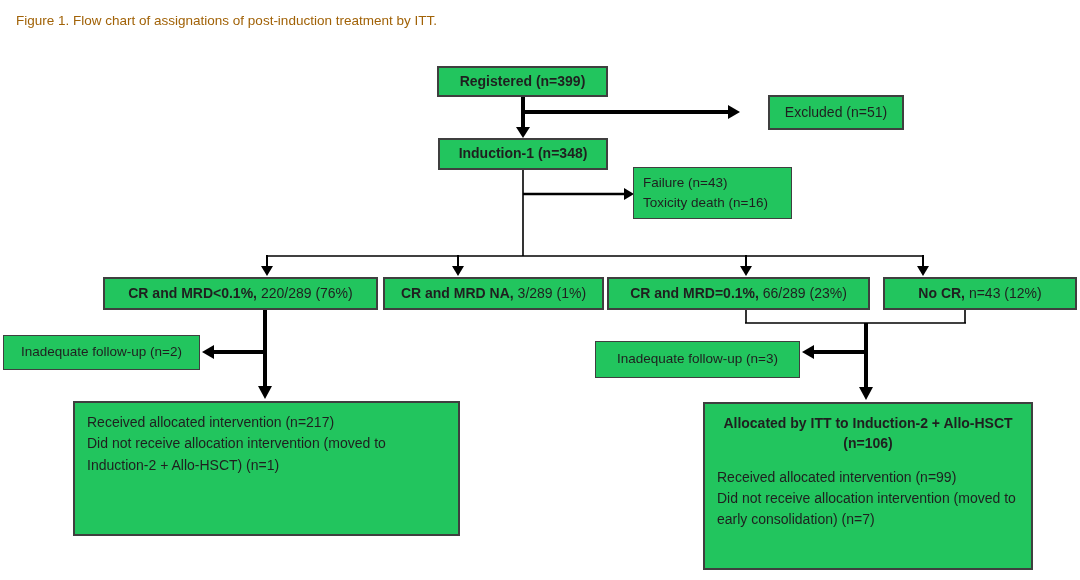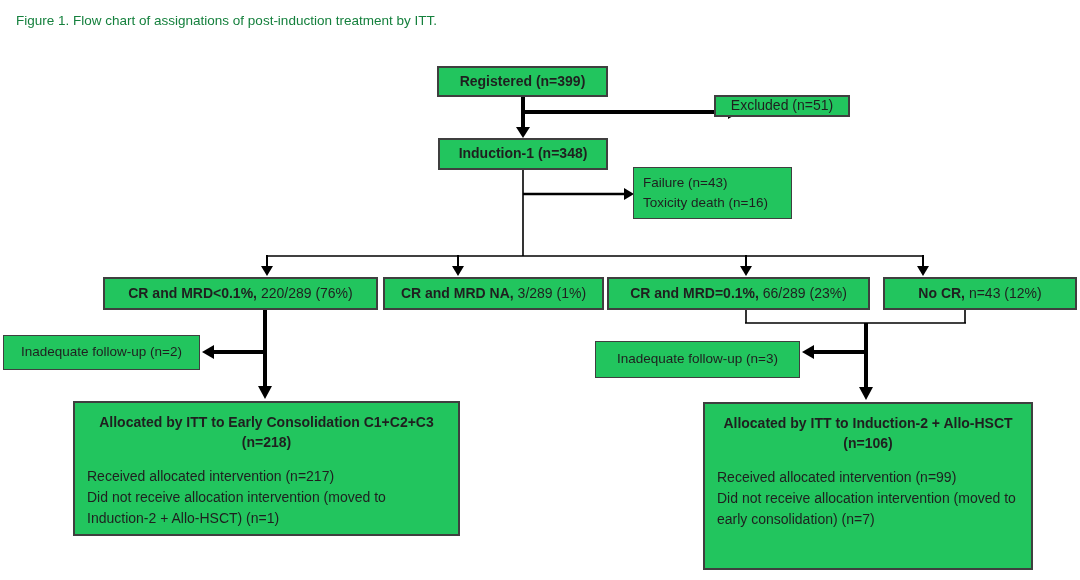--- a/index.html
+++ b/index.html
@@ -1,31 +1,31 @@
 <!DOCTYPE html>
 <html><head>
 <meta charset="utf-8">
 <style>
   html,body{margin:0;padding:0;background:#ffffff;}
   .canvas{
     position:relative;width:1080px;height:580px;background:#ffffff;
     font-family:"Liberation Sans","DejaVu Sans",sans-serif;color:#1f1f1f;
     overflow:hidden;
   }
-  .fig-title{position:absolute;left:16px;top:13px;font-size:13.5px;color:#15803d;}
+  .fig-title{position:absolute;left:16px;top:13px;font-size:13.5px;color:#a16207;}
   svg.wires{position:absolute;left:0;top:0;width:1080px;height:580px;pointer-events:none;}
   .box{
     position:absolute;box-sizing:border-box;background:#22c55e;
     border:2px solid #3f3f3f;
     display:flex;align-items:center;justify-content:center;
     text-align:center;font-size:14px;line-height:1.25;
   }
   .bold{font-weight:700;}
   .box-registered{left:437px;top:66px;width:171px;height:31px;font-weight:700;}
-  .box-excluded{left:714px;top:95px;width:136px;height:22px;border-width:2px;}
+  .box-excluded{left:768px;top:95px;width:136px;height:35px;border-width:2px;}
   .box-induction1{left:438px;top:138px;width:170px;height:32px;font-weight:700;}
   .box-failure{
     left:633px;top:167px;width:159px;height:52px;
     flex-direction:column;align-items:flex-start;justify-content:center;
     text-align:left;padding-left:9px;font-size:13.5px;line-height:1.5;border-width:1.5px;
   }
   .box-outcome{top:277px;height:33px;font-size:14px;}
   .box-outcome .rest{font-weight:400;}
   .box-o1{left:103px;width:275px;}
   .box-o2{left:383px;width:221px;}
@@ -144,24 +144,20 @@
 
   <div class="box box-inadequate box-inad-left">
     <span>Inadequate follow-up (n=2)</span>
   </div>
 
   <div class="box box-inadequate box-inad-right">
     <span>Inadequate follow-up (n=3)</span>
   </div>
 
   <div class="box box-alloc box-alloc-left">
-    <div class="alloc-title">
-      <div>Allocated by ITT to Early Consolidation C1+C2+C3</div>
-      <div>(n=218)</div>
-    </div>
     <div>Received allocated intervention (n=217)</div>
     <div>Did not receive allocation intervention (moved to Induction-2 + Allo-HSCT) (n=1)</div>
   </div>
 
   <div class="box box-alloc box-alloc-right">
     <div class="alloc-title">
       <div>Allocated by ITT to Induction-2 + Allo-HSCT</div>
       <div>(n=106)</div>
     </div>
     <div>Received allocated intervention (n=99)</div>

